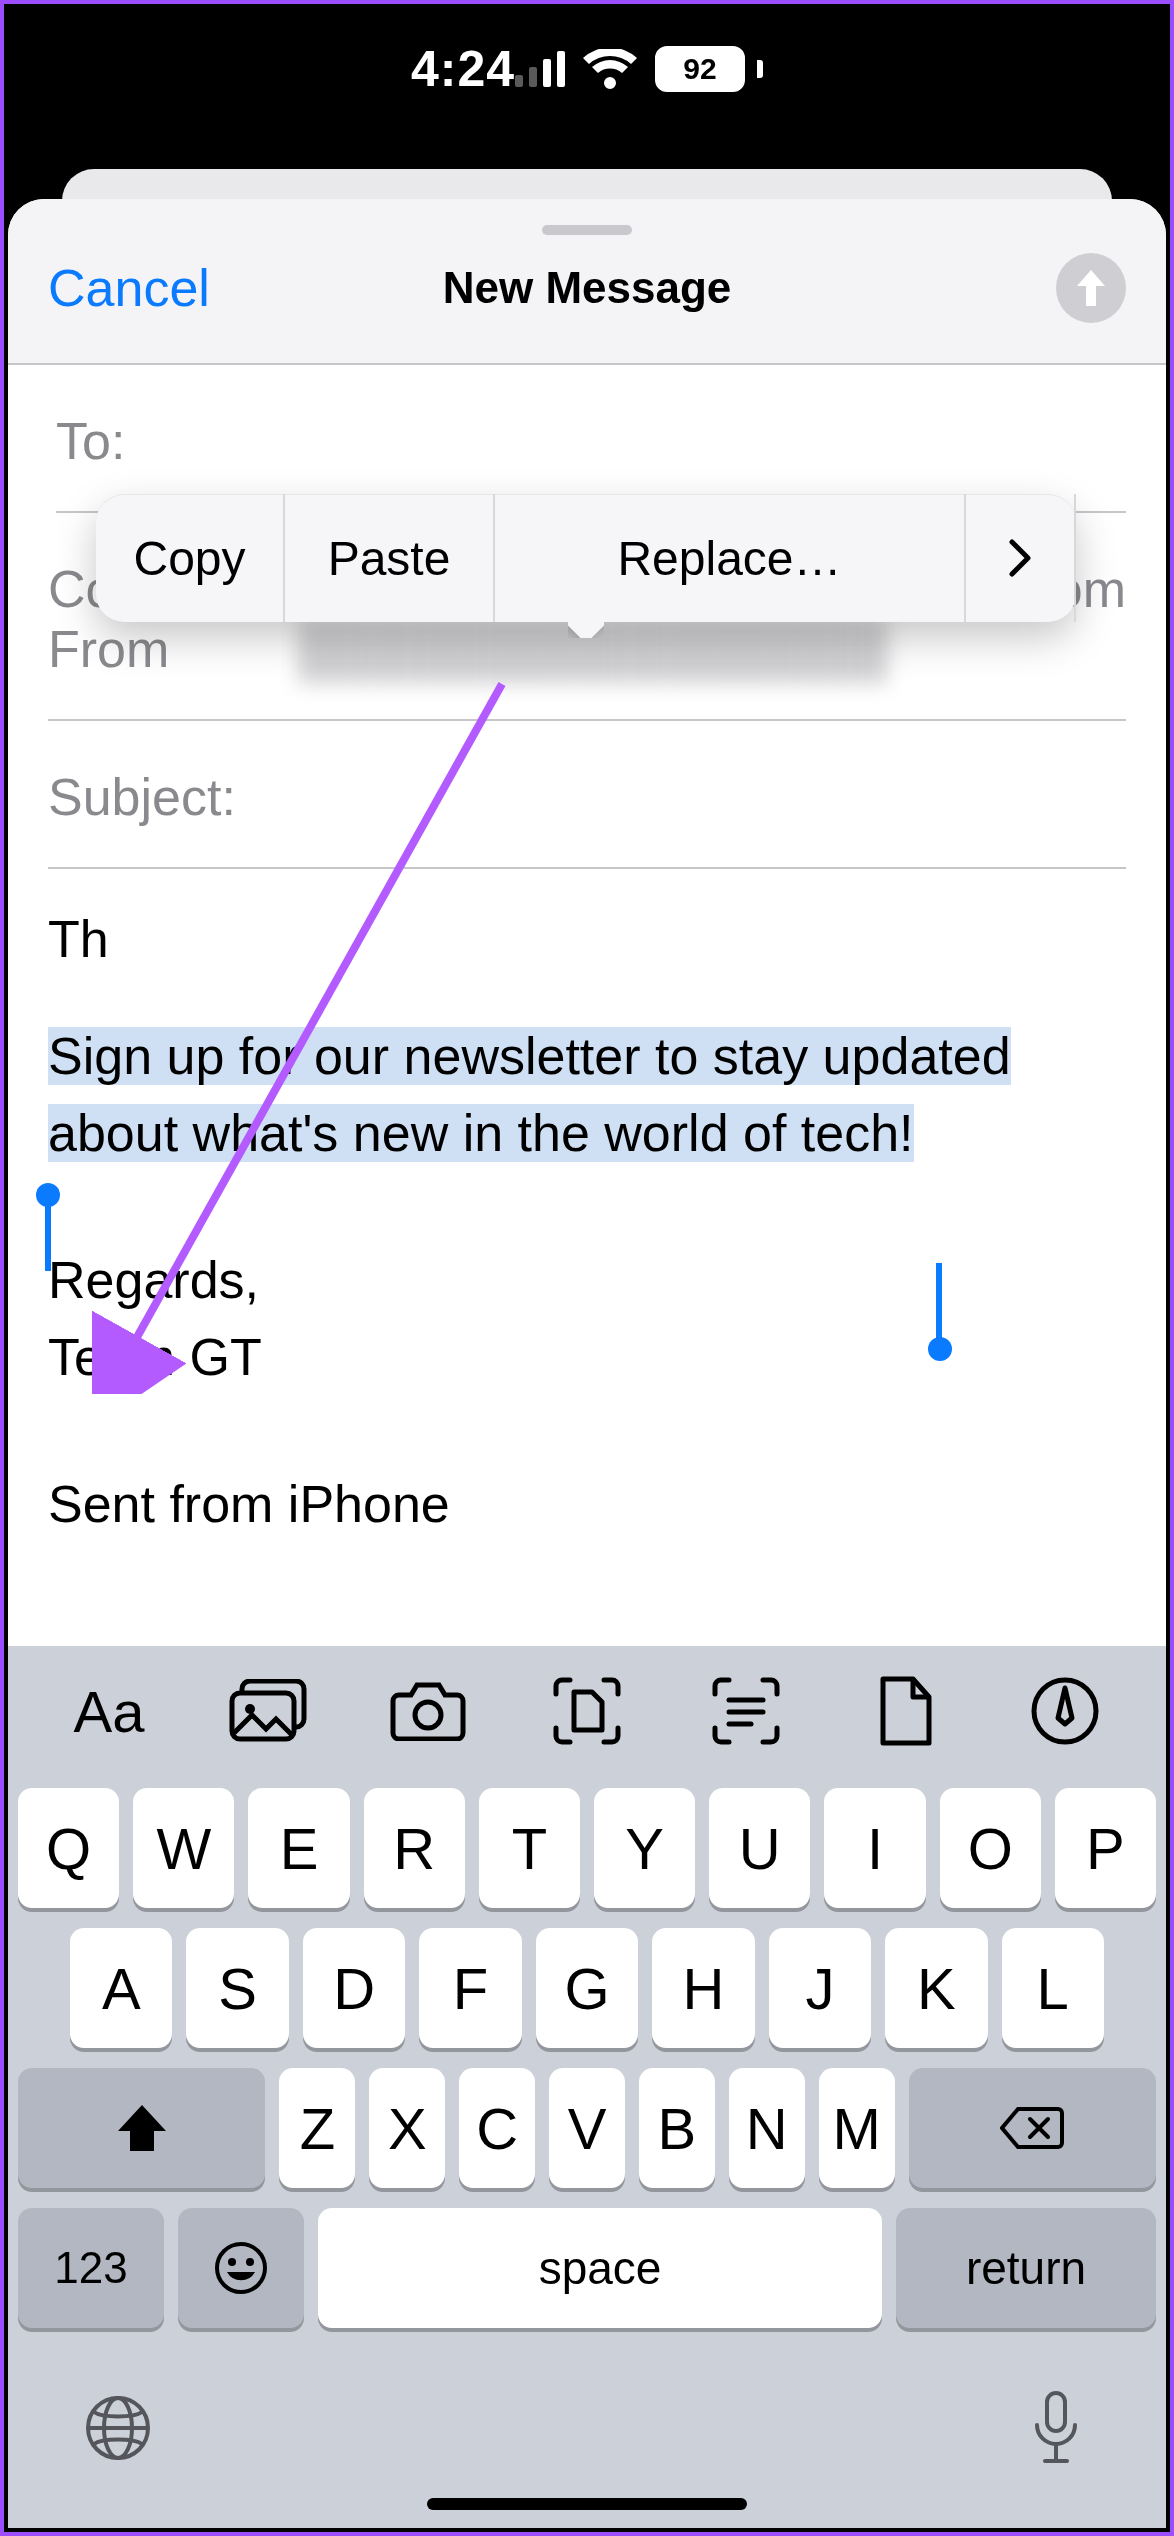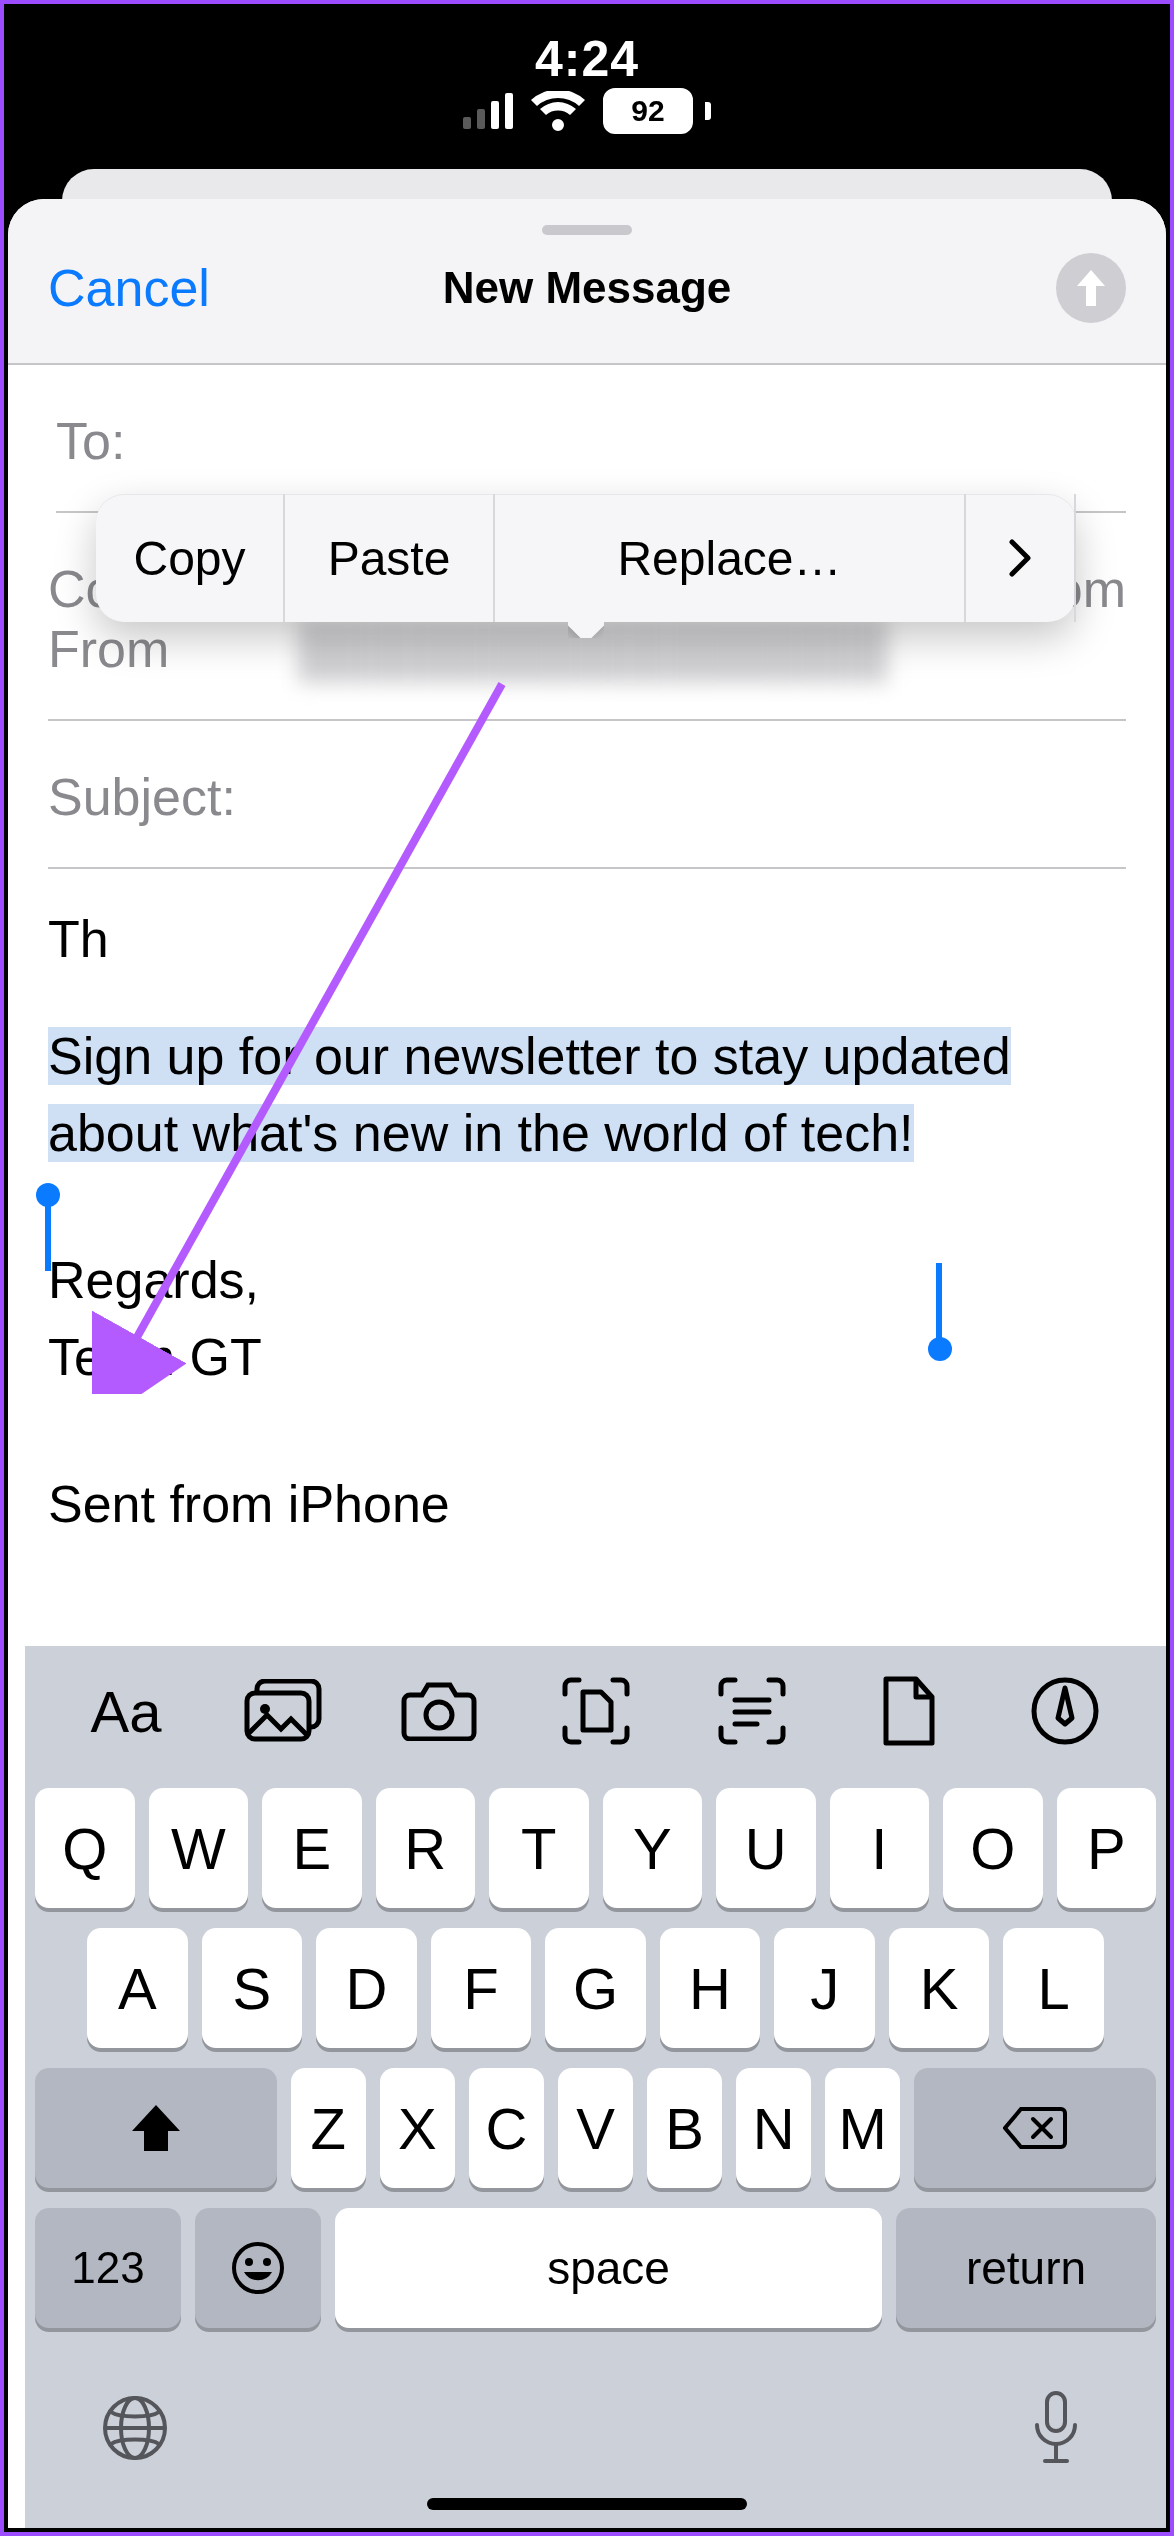--- a/index.html
+++ b/index.html
@@ -17,21 +17,21 @@
   html,body{margin:0;padding:0;}
   body{
     width:1174px;height:2536px;
     background:#000;
     border:4px solid #9b4dff;
     font-family:-apple-system,"SF Pro Text","Helvetica Neue",Arial,sans-serif;
     position:relative;overflow:hidden;
   }
 
   
-  .status-bar{height:130px;display:flex;align-items:center;justify-content:flex-end;padding:0 60px;color:#fff;flex-direction:column;}
+  .status-bar{height:130px;display:flex;align-items:center;justify-content:center;padding:0 60px;color:#fff;}
   .status-time{font-size:50px;font-weight:600;letter-spacing:1px;}
   .status-right{display:flex;align-items:center;gap:18px;}
   .status-right svg{display:block;}
   .battery{display:flex;align-items:center;gap:12px;}
   .battery-box{width:90px;height:46px;border:4px solid #fff;border-radius:12px;display:flex;align-items:center;justify-content:center;color:#000;font-size:30px;font-weight:700;background:#fff;}
   .battery-tip{width:6px;height:18px;background:#fff;border-radius:0 3px 3px 0;}
 
   
   .sheet-behind{position:absolute;left:58px;right:58px;top:165px;height:60px;background:#e9e9ec;border-radius:32px 32px 0 0;}
 
@@ -69,21 +69,21 @@
   .edit-menu .mitem.grow{flex:1 1 auto;}
   .edit-menu .mitem:last-child{border-right:none;}
   .edit-menu .mmore{width:110px;}
   .menu-tail{position:absolute;left:50%;bottom:-16px;margin-left:-18px;width:36px;height:18px;overflow:hidden;}
   .menu-tail::before{content:"";position:absolute;top:-20px;left:0;width:36px;height:36px;background:#f6f6f8;transform:rotate(45deg);box-shadow:0 4px 10px rgba(0,0,0,.15);}
 
   
   .anno-arrow{position:absolute;z-index:6;pointer-events:none;}
 
   
-  .kb-wrap{position:absolute;left:0;right:0;bottom:0;background:var(--kb-bg);margin-left:17px;}
+  .kb-wrap{position:absolute;left:0;right:0;bottom:0;background:var(--kb-bg);}
   .kb-toolbar{height:130px;display:flex;align-items:center;justify-content:space-between;padding:0 46px;}
   .kb-toolbar .tbtn{width:110px;height:84px;display:flex;align-items:center;justify-content:center;color:#000;}
   .kb-rows{padding:12px 10px 0;}
   .krow{display:flex;gap:14px;margin-bottom:20px;justify-content:center;position:relative;}
   .key{background:var(--key-bg);border-radius:14px;box-shadow:0 4px 0 rgba(0,0,0,.28);height:120px;display:flex;align-items:center;justify-content:center;font-size:58px;font-weight:400;color:#000;flex:1 1 0;}
   .krow.r2{padding:0 52px;}
   .krow.r3 .key{flex:1 1 0;}
   .key-dark{background:var(--key-dark);}
   .key-fixed{flex:0 0 148px;}
   .krow.r4 .key{height:120px;}

